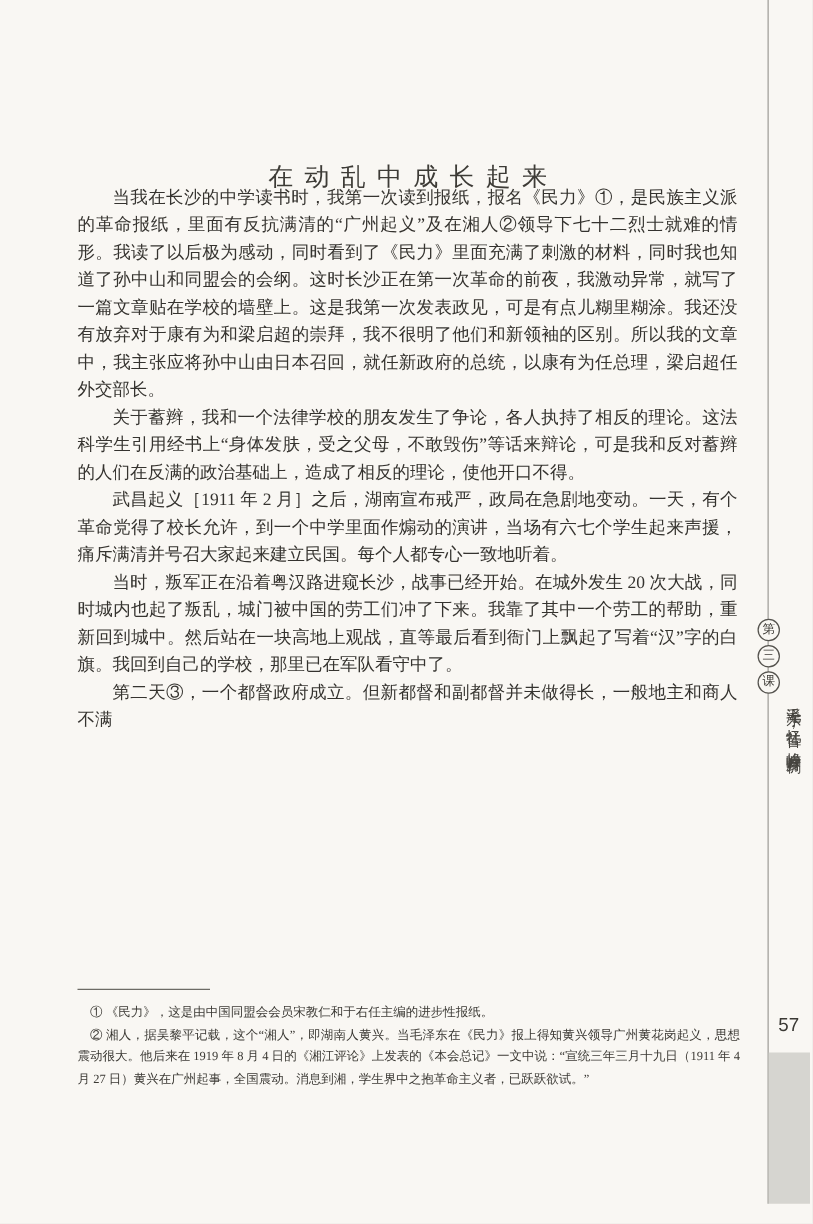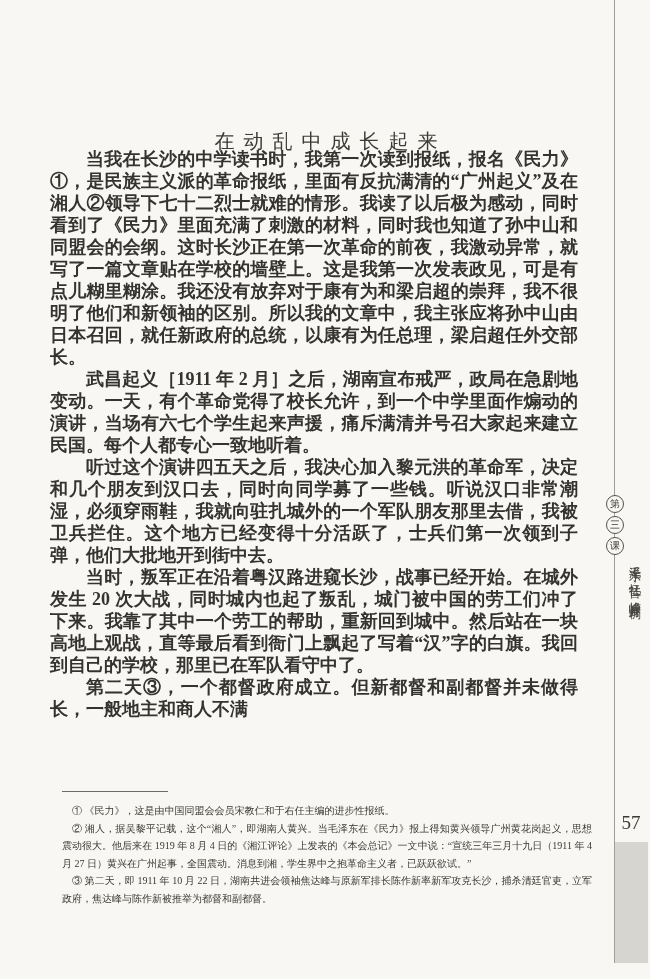--- a/index.html
+++ b/index.html
@@ -17,25 +17,24 @@
     top: 115px; left: 62px; width: 528px;
     text-align: center;
     font-size: 20px;
     font-weight: 500;
     letter-spacing: 9px;
     text-indent: 9px;
     color: #3d3b36;
   }
   .body-text {
     position: absolute;
-    top: 148px; left: 50px; width: 528px;
-    font-size: 18px;
+    top: 148px; left: 62px; width: 528px;
+    font-size: 14px;
     line-height: 22px;
     text-align: justify;
-    font-weight: bold;
   }
   .body-text p { margin: 0; text-indent: 2em; }
   .footnotes {
     position: absolute;
     top: 791px; left: 62px; width: 530px;
     font-size: 10px;
     line-height: 17.6px;
     text-align: justify;
     color: #3b3934;
   }
@@ -73,51 +72,50 @@
     font-size: 12px;
     letter-spacing: 1.5px;
     color: #45433e;
     height: 170px;
   }
   .page-number {
     position: absolute;
     left: 614px; top: 812px;
     width: 34px;
     text-align: center;
-    font-family: Liberation Serif, serif;
-    font-size: 19px;
+    font-family: Liberation Sans, sans-serif;
+    font-size: 15px;
     color: #3b3934;
   }
   .page-edge-tab {
     position: absolute;
     left: 615px; top: 842px;
     width: 33px; height: 121px;
     background: #d6d5d0;
   }
 </style>
 </head>
 <body>
 
 <div class="page">
 
   <h1 class="page-title">在动乱中成长起来</h1>
 
   <div class="body-text">
     <p>当我在长沙的中学读书时，我第一次读到报纸，报名《民力》①，是民族主义派的革命报纸，里面有反抗满清的“广州起义”及在湘人②领导下七十二烈士就难的情形。我读了以后极为感动，同时看到了《民力》里面充满了刺激的材料，同时我也知道了孙中山和同盟会的会纲。这时长沙正在第一次革命的前夜，我激动异常，就写了一篇文章贴在学校的墙壁上。这是我第一次发表政见，可是有点儿糊里糊涂。我还没有放弃对于康有为和梁启超的崇拜，我不很明了他们和新领袖的区别。所以我的文章中，我主张应将孙中山由日本召回，就任新政府的总统，以康有为任总理，梁启超任外交部长。</p>
+    <p>关于蓄辫，我和一个法律学校的朋友发生了争论，各人执持了相反的理论。这法科学生引用经书上“身体发肤，受之父母，不敢毁伤”等话来辩论，可是我和反对蓄辫的人们在反满的政治基础上，造成了相反的理论，使他开口不得。</p>
     <p>武昌起义［1911 年 2 月］之后，湖南宣布戒严，政局在急剧地变动。一天，有个革命党得了校长允许，到一个中学里面作煽动的演讲，当场有六七个学生起来声援，痛斥满清并号召大家起来建立民国。每个人都专心一致地听着。</p>
-    <p>听过这个演讲四五天之后，我决心加入黎元洪的革命军，决定和几个朋友到汉口去，同时向同学募了一些钱。听说汉口非常潮湿，必须穿雨鞋，我就向驻扎城外的一个军队朋友那里去借，我被卫兵拦住。这个地方已经变得十分活跃了，士兵们第一次领到子弹，他们大批地开到街中去。</p>
     <p>当时，叛军正在沿着粤汉路进窥长沙，战事已经开始。在城外发生 20 次大战，同时城内也起了叛乱，城门被中国的劳工们冲了下来。我靠了其中一个劳工的帮助，重新回到城中。然后站在一块高地上观战，直等最后看到衙门上飘起了写着“汉”字的白旗。我回到自己的学校，那里已在军队看守中了。</p>
     <p>第二天③，一个都督政府成立。但新都督和副都督并未做得长，一般地主和商人不满</p>
   </div>
 
   <div class="footnotes">
     <div class="fn-divider"></div>
     <p>① 《民力》，这是由中国同盟会会员宋教仁和于右任主编的进步性报纸。</p>
     <p>② 湘人，据吴黎平记载，这个“湘人”，即湖南人黄兴。当毛泽东在《民力》报上得知黄兴领导广州黄花岗起义，思想震动很大。他后来在 1919 年 8 月 4 日的《湘江评论》上发表的《本会总记》一文中说：“宣统三年三月十九日（1911 年 4 月 27 日）黄兴在广州起事，全国震动。消息到湘，学生界中之抱革命主义者，已跃跃欲试。”</p>
-    <p>③ 第二天，即 1911 年 10 月 22 日，湖南共进会领袖焦达峰与原新军排长陈作新率新军攻克长沙，捕杀清廷官吏，立军政府，焦达峰与陈作新被推举为都督和副都督。</p>
   </div>
 
   <div class="sidebar-rule"></div>
 
   <div class="lesson-badge">
     <span class="badge-char">第</span>
     <span class="badge-char">三</span>
     <span class="badge-char">课</span>
   </div>
 

